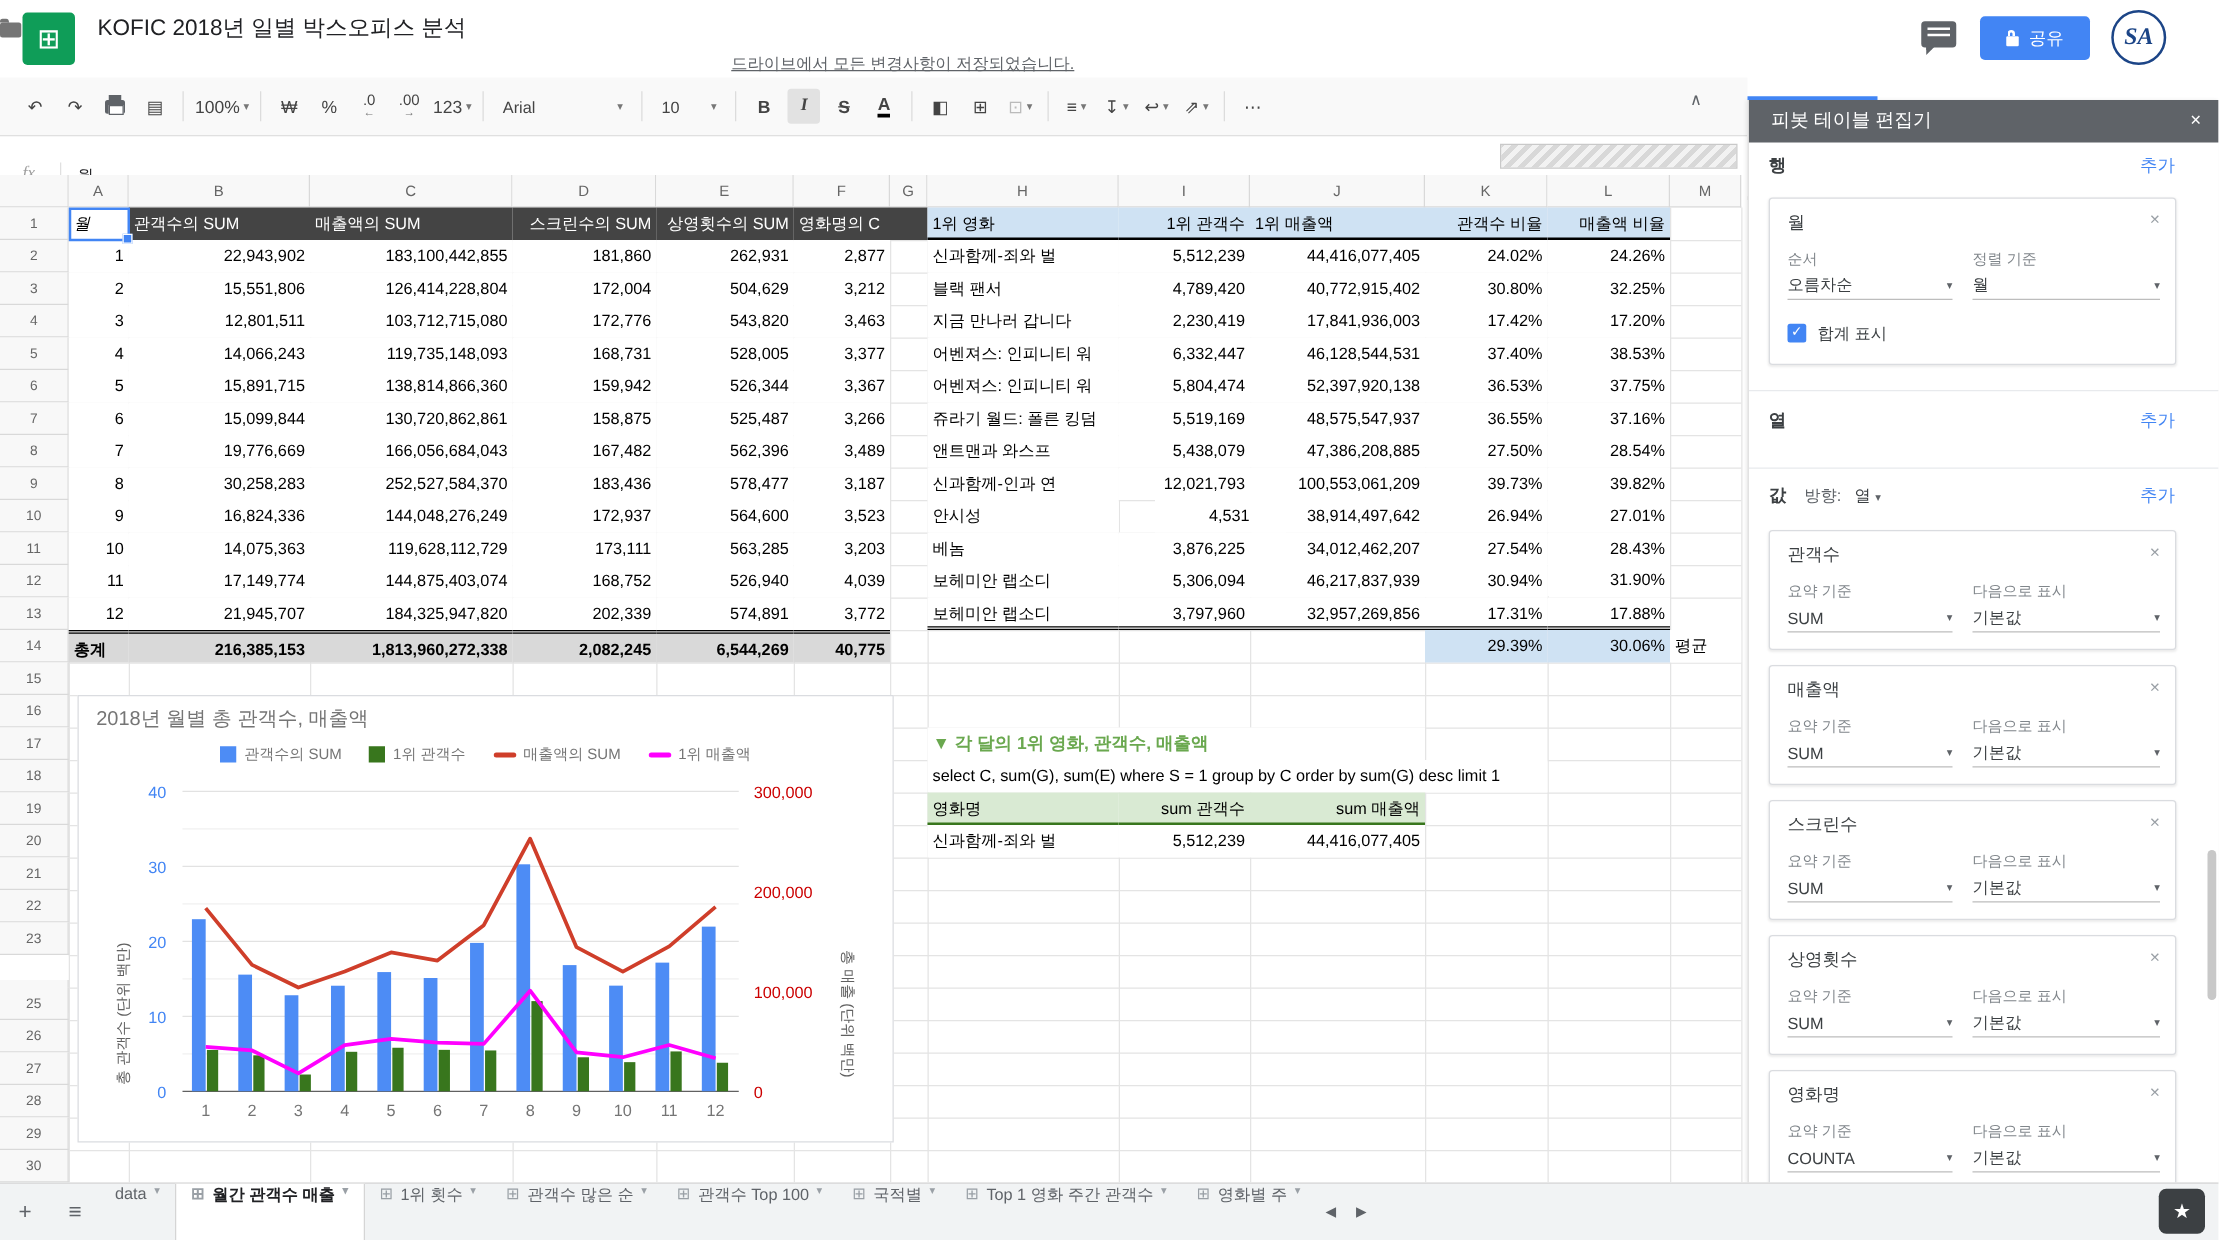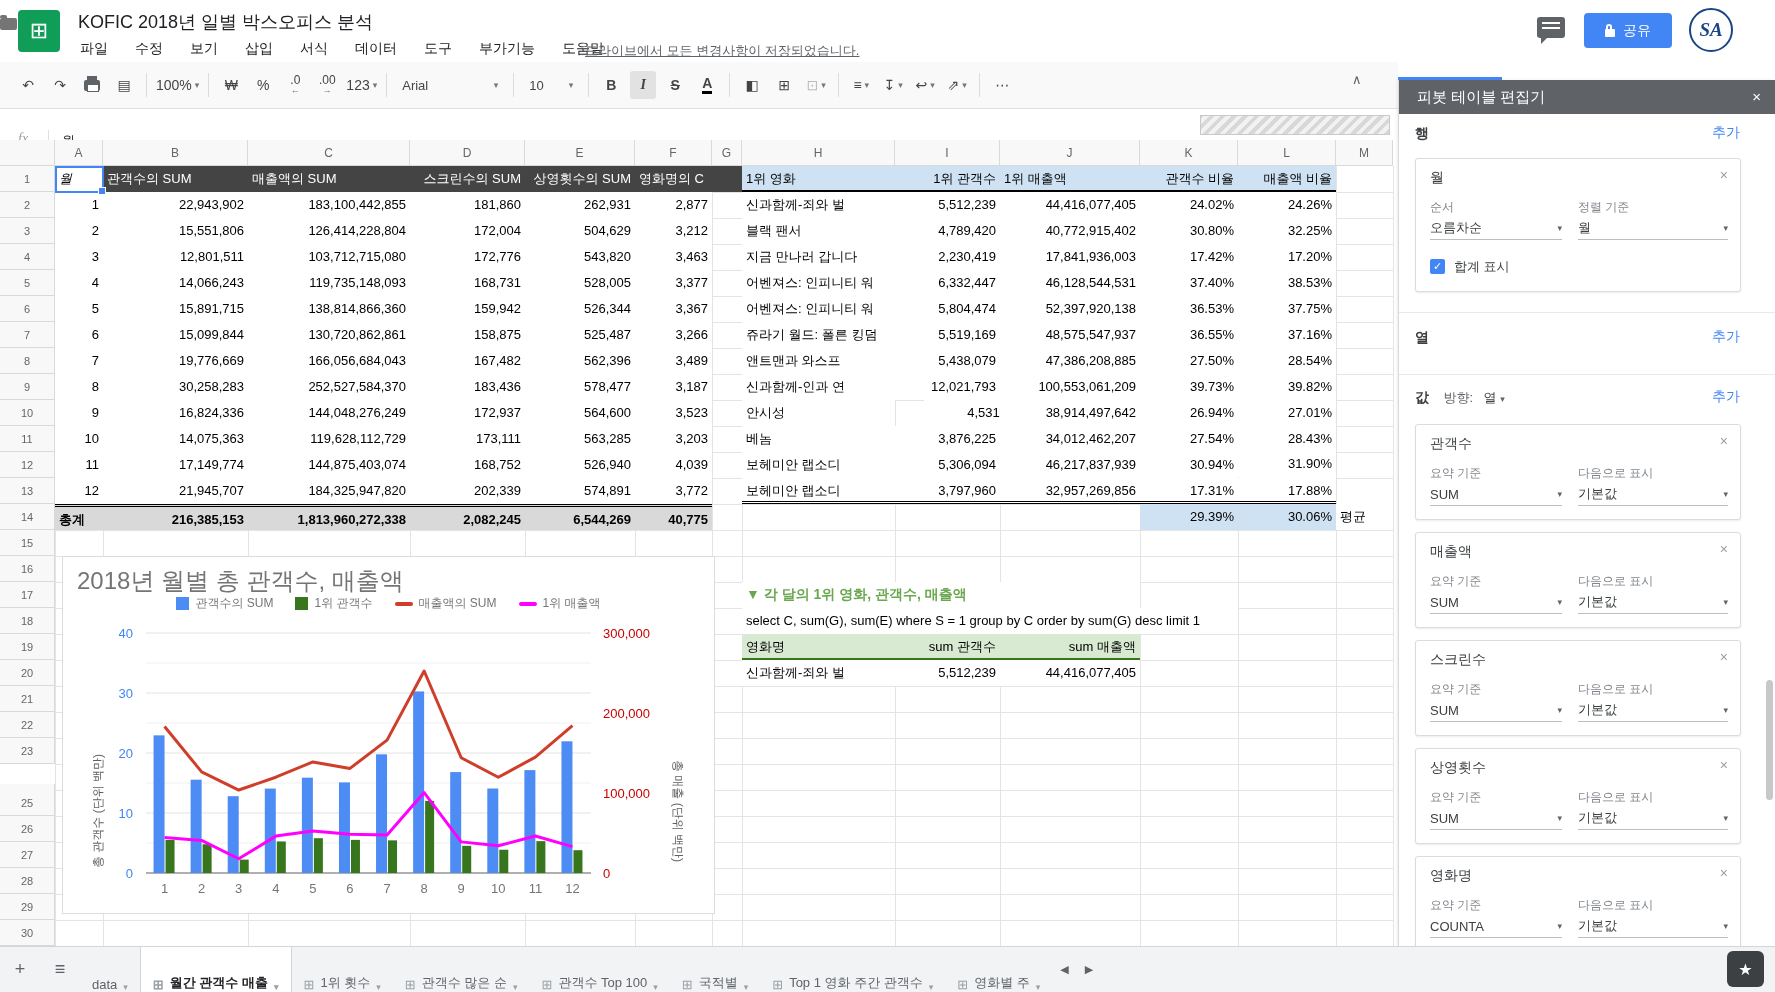--- a/index.html
+++ b/index.html
@@ -61,21 +61,21 @@
   .tot{background:#d9d9d9;font-weight:bold;border-top:3px double #000;}
   .dblb{border-bottom:3px double #000;}
   .avgblue{background:#cfe2f3;}
   .qtitle{color:#6aa84f;font-weight:bold;font-size:14px;}
   .greenhdr{background:#d9ead3;border-bottom:2px solid #38761d;}
   .a1{font-style:italic;}
   #selection{position:absolute;left:55px;top:26px;width:49px;height:27px;border:2px solid #4285f4;box-sizing:border-box;z-index:4;}
   #selection i{position:absolute;right:-4px;bottom:-4px;width:6px;height:6px;background:#4285f4;border:1px solid #fff;}
   
   #chart-card{position:absolute;left:62px;top:416px;width:651px;height:356px;background:#fff;border:1px solid #dadce0;z-index:3;}
-  #chart-title{position:absolute;left:14px;top:8px;font-size:24px;color:#757575;}
+  #chart-title{position:absolute;left:14px;top:8px;font-size:16px;color:#757575;}
   #chart-legend{position:absolute;left:0;top:38px;width:100%;display:flex;justify-content:center;gap:22px;font-size:12px;color:#757575;align-items:center;}
   .lg{display:flex;align-items:center;gap:6px;}
   .lg .sw{width:13px;height:13px;} .lg .ln{width:18px;height:4px;border-radius:2px;}
   #axis-l,#axis-r{position:absolute;width:240px;height:16px;text-align:center;font-size:12px;color:#616161;top:246px;}
   #axis-l{left:-85px;transform:rotate(-90deg);}
   #axis-r{left:495px;transform:rotate(90deg);}
   
   #panel{position:absolute;left:1398px;top:80px;width:377px;height:866px;background:#fff;border-left:1px solid #d9d9d9;box-sizing:border-box;overflow:hidden;box-shadow:-1px 0 3px rgba(0,0,0,.08);}
   #panel-blue{position:absolute;left:1398px;top:77px;width:104px;height:3px;background:#4285f4;z-index:5;}
   #panel-hdr{position:absolute;left:0;top:0;width:100%;height:34px;background:#5f6368;color:#fff;font-size:15px;line-height:34px;padding-left:18px;box-sizing:border-box;}
@@ -89,49 +89,38 @@
   .pdd{position:absolute;top:58px;height:22px;border-bottom:1px solid #bdbdbd;font-size:13px;color:#3c4043;display:flex;justify-content:space-between;align-items:center;}
   .pdd .arr{font-size:9px;color:#5f6368;}
   .l1{left:14px;width:132px;} .l2{left:162px;width:150px;}
   .pdiv{position:absolute;left:0;width:100%;height:1px;background:#e8eaed;}
   #chkbox{position:absolute;left:14px;top:100px;width:15px;height:15px;background:#4285f4;border-radius:2px;color:#fff;font-size:11px;text-align:center;line-height:15px;}
   #chklabel{position:absolute;left:38px;top:99px;font-size:13px;color:#3c4043;}
   #panel-scroll{position:absolute;left:1766px;top:680px;width:7px;height:120px;background:#c8c8c8;border-radius:4px;}
   
   #tabbar{position:absolute;left:0;top:946px;width:1775px;height:46px;background:#f1f3f4;border-top:1px solid #d5d5d5;box-sizing:border-box;display:flex;align-items:stretch;}
   #add-sheet,#all-sheets{width:40px;display:flex;align-items:center;justify-content:center;font-size:18px;color:#5f6368;}
-  .tab{display:flex;align-items:flex-end;gap:6px;padding:0 12px;font-size:13px;color:#5f6368;white-space:nowrap;}
+  .tab{display:flex;align-items:flex-start;gap:6px;padding:0 12px;font-size:13px;color:#5f6368;white-space:nowrap;}
   .tab .gi{font-size:13px;color:#9aa0a6;}
   .tab .dd-arr{font-size:9px;color:#9aa0a6;}
   .tab.active{background:#fff;border-left:1px solid #d5d5d5;border-right:1px solid #d5d5d5;color:#202124;font-weight:bold;}
   .tab.trunc span.lb{max-width:58px;overflow:hidden;}
   .navarr{display:flex;align-items:center;font-size:11px;color:#5f6368;padding:0 8px;}
   #explore-btn{position:absolute;left:1727px;top:951px;width:37px;height:36px;background:#3c4043;border-radius:6px;color:#fff;font-size:16px;display:flex;align-items:center;justify-content:center;}
 </style>
 </head>
 <body>
 
 <div id="stage">
 
   <div id="topbar">
     <div id="logo"><span>⊞</span></div>
     <div id="doc-title">KOFIC 2018년 일별 박스오피스 분석</div>
     <span id="star-icon">☆</span>
     <div id="folder-icon"></div>
-    <div id="menubar">
-        <span>파일</span>
-        <span>수정</span>
-        <span>보기</span>
-        <span>삽입</span>
-        <span>서식</span>
-        <span>데이터</span>
-        <span>도구</span>
-        <span>부가기능</span>
-        <span>도움말</span>
-      </div>
     <div id="save-status">드라이브에서 모든 변경사항이 저장되었습니다.</div>
     <div id="comment-btn">
         <i></i>
       </div>
     <div id="share-btn">
       <span class="lock"></span>
       <span>공유</span>
     </div>
     <div id="avatar">SA</div>
   </div>

